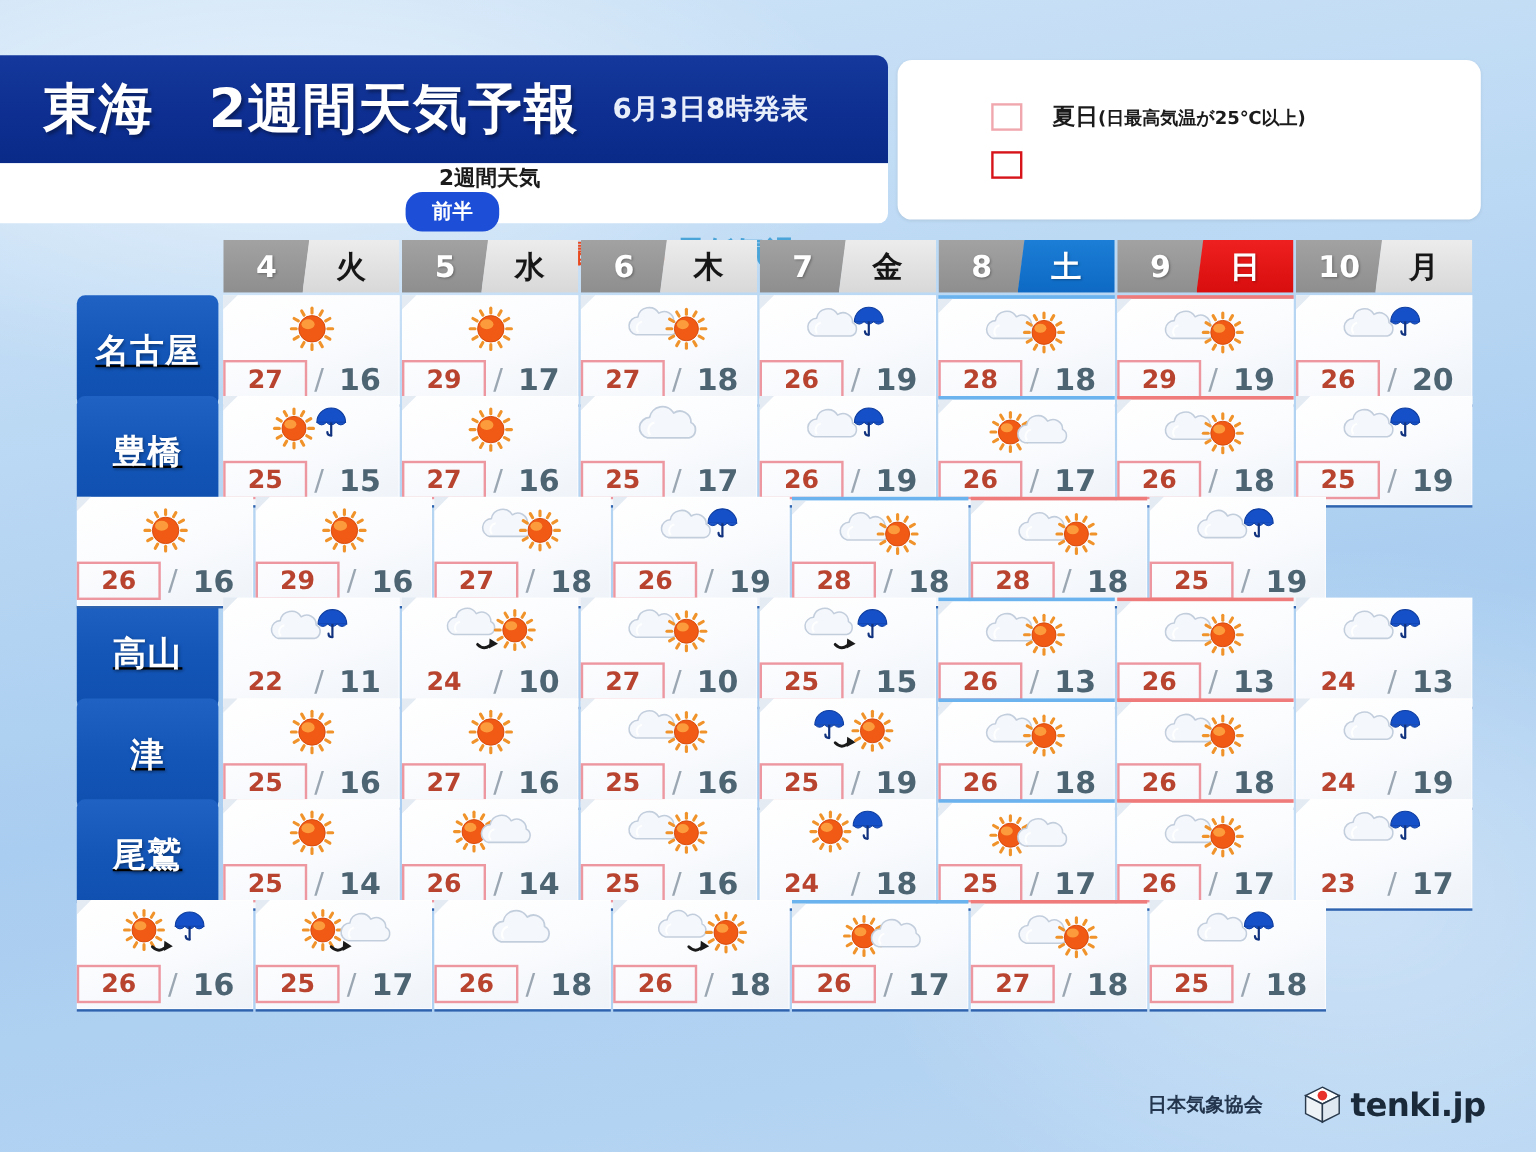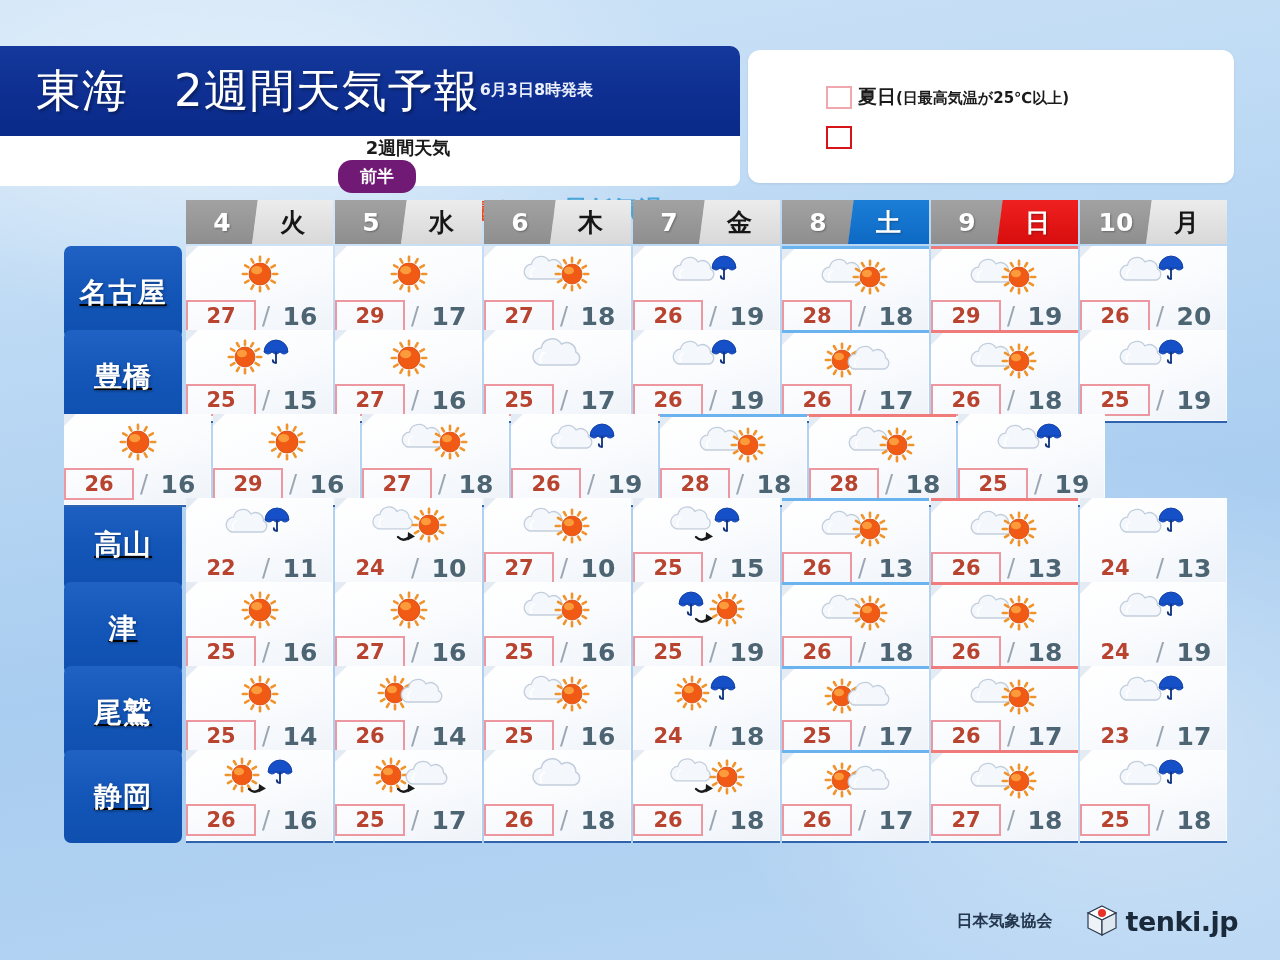--- a/index.html
+++ b/index.html
@@ -20,53 +20,53 @@
 
   
   .header-wrap { position: absolute; left: 0; top: 46px; width: 740px; height: 140px; }
   .title-bar {
     position: absolute; left: 0; top: 0; width: 740px; height: 90px;
     background: linear-gradient(180deg, #14389c 0%, #0e2f91 55%, #0a2a88 100%);
     border-radius: 0 10px 0 0;
     display: flex; align-items: center;
   }
   .title-main {
-    color: #fff; font-size: 45px; font-weight: normal; letter-spacing: 1px;
+    color: #fff; font-size: 45px; font-weight: bold; letter-spacing: 1px;
     margin-left: 36px; text-shadow: 2px 2px 3px rgba(0,0,0,.35);
     white-space: nowrap;
   }
   .title-sub {
-    color: #e9eefb; font-size: 16px; font-weight: bold; 
+    color: #e9eefb; font-size: 23px; font-weight: bold; margin-left: 28px;
     padding-bottom: 2px; white-space: nowrap;
   }
   .subbar {
     position: absolute; left: 0; top: 90px; width: 740px; height: 50px;
     background: #ffffff; display: flex; align-items: center;
     border-radius: 0 0 8px 0;
     flex-direction: column;
   }
   .subbar-label { font-size: 18px; font-weight: bold; color: #1b1b1b; margin-left: 76px; white-space: nowrap; }
   .pill {
-    margin-left: 14px; background: #701a75; color: #fff; font-size: 17px; font-weight: bold;
+    margin-left: 14px; background: #1d4ed8; color: #fff; font-size: 17px; font-weight: bold;
     padding: 5px 22px; border-radius: 14px; white-space: nowrap;
   }
   .temp-key { margin-left: auto; margin-right: 22px; font-size: 17px; font-weight: bold; white-space: nowrap; }
   .temp-key .hi { color: #e8491f; }
   .temp-key .sl { color: #333; }
   .temp-key .lo { color: #4aa4d8; }
   .temp-key .unit { color: #333; }
 
   
   .legend {
     position: absolute; left: 748px; top: 50px; width: 486px; height: 133px;
     background: #fff; border-radius: 12px; box-shadow: 0 1px 3px rgba(0,0,0,.08);
     display: flex; flex-direction: column; justify-content: center; gap: 16px;
     padding-left: 78px;
   }
-  .legend-row { display: flex; align-items: center; gap: 6px; }
+  .legend-row { display: flex; align-items: center; gap: 25px; }
   .legend-box { width: 26px; height: 23px; background: #fff; }
   .legend-box.natsubi { border: 2px solid #f0a8ae; }
   .legend-box.manatsubi { border: 2px solid #d7141a; }
   .legend-text { font-size: 19px; font-weight: bold; color: #1b1b1b; white-space: nowrap; }
   .legend-text .small { font-size: 15px; }
 
   
   .grid { position: absolute; left: 64px; top: 200px; }
 
   .head-row { position: absolute; left: 122px; top: 0; display: flex; }
@@ -1495,21 +1495,20 @@
               <span class="hi-wrap">
                 <span class="hi">23</span>
               </span>
               <span class="slash">/</span>
               <span class="lo">17</span>
             </div>
           </div>
         </div>
       </div>
       <div class="row">
-        <div class="city">静岡</div>
         <div class="cells">
           <div class="cell">
             <div class="icon-area">
               <svg width="96" height="46" viewBox="0 0 96 46">
                 <g opacity="1">
                   <line x1="42.2" y1="20.0" x2="46.2" y2="20.0" stroke="#f0932a" stroke-width="2.6" stroke-linecap="round"></line>
                   <line x1="40.6" y1="26.1" x2="44.0" y2="28.1" stroke="#f0932a" stroke-width="2.6" stroke-linecap="round"></line>
                   <line x1="36.1" y1="30.6" x2="38.1" y2="34.0" stroke="#f0932a" stroke-width="2.6" stroke-linecap="round"></line>
                   <line x1="30.0" y1="32.2" x2="30.0" y2="36.2" stroke="#f0932a" stroke-width="2.6" stroke-linecap="round"></line>
                   <line x1="23.9" y1="30.6" x2="21.9" y2="34.0" stroke="#f0932a" stroke-width="2.6" stroke-linecap="round"></line>

